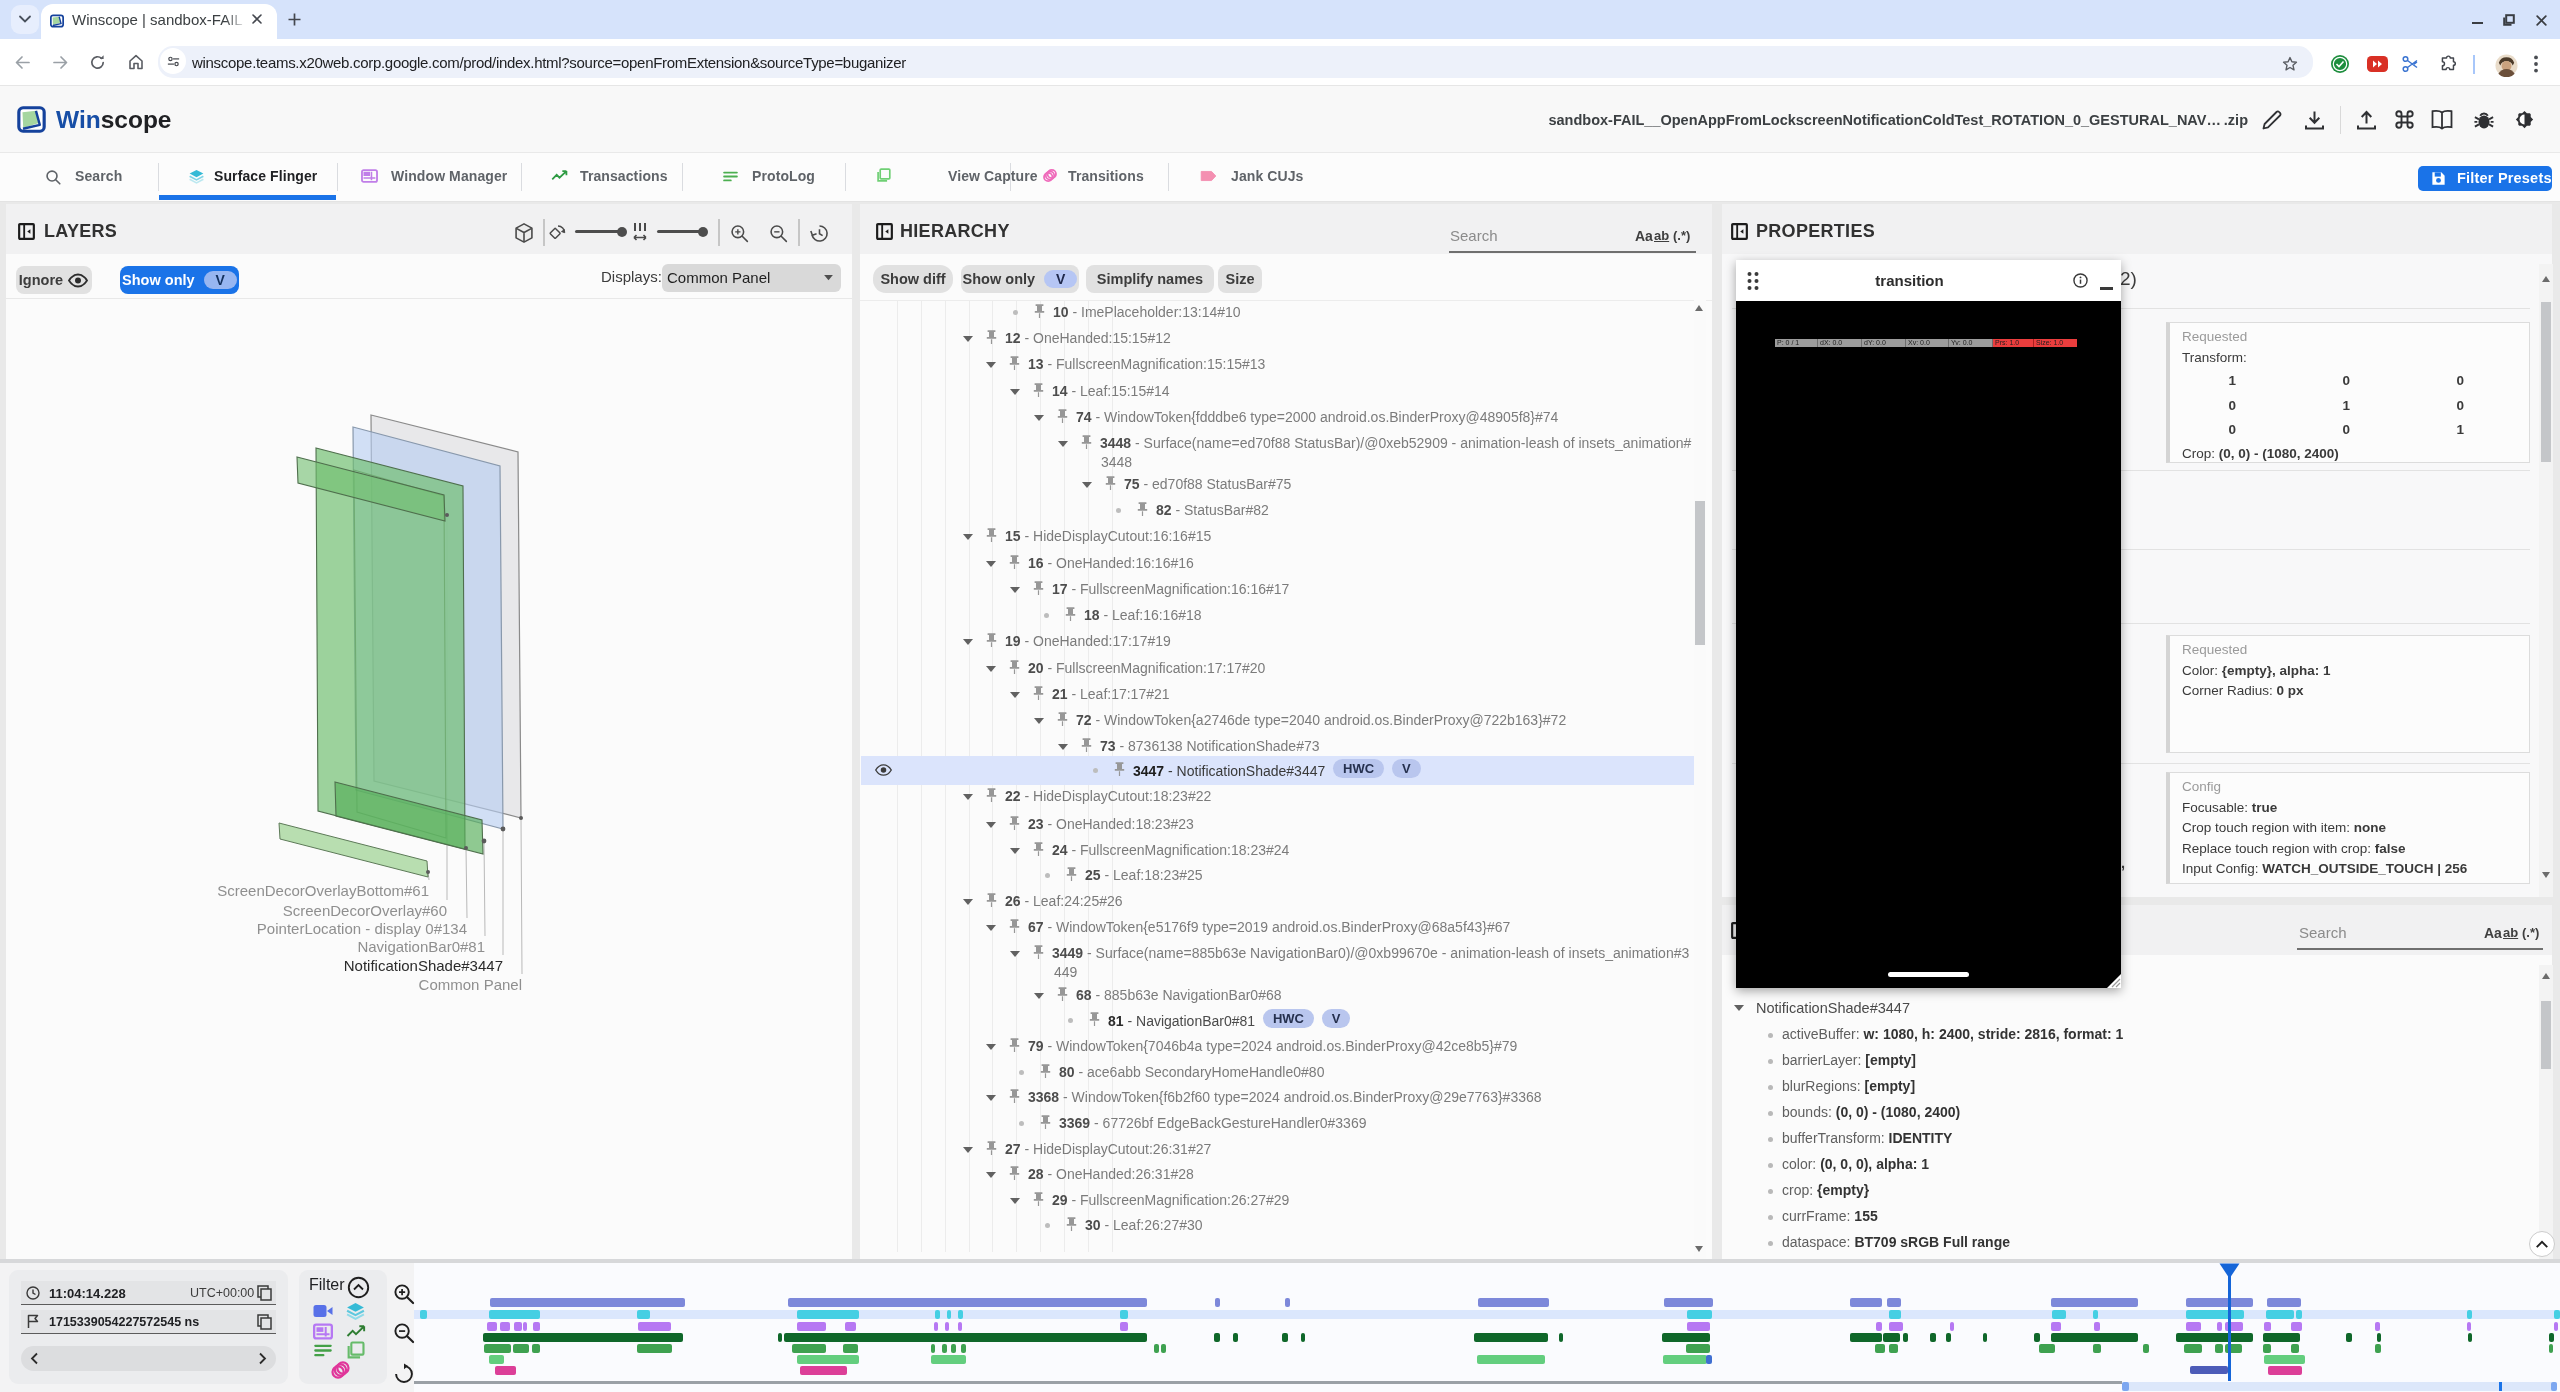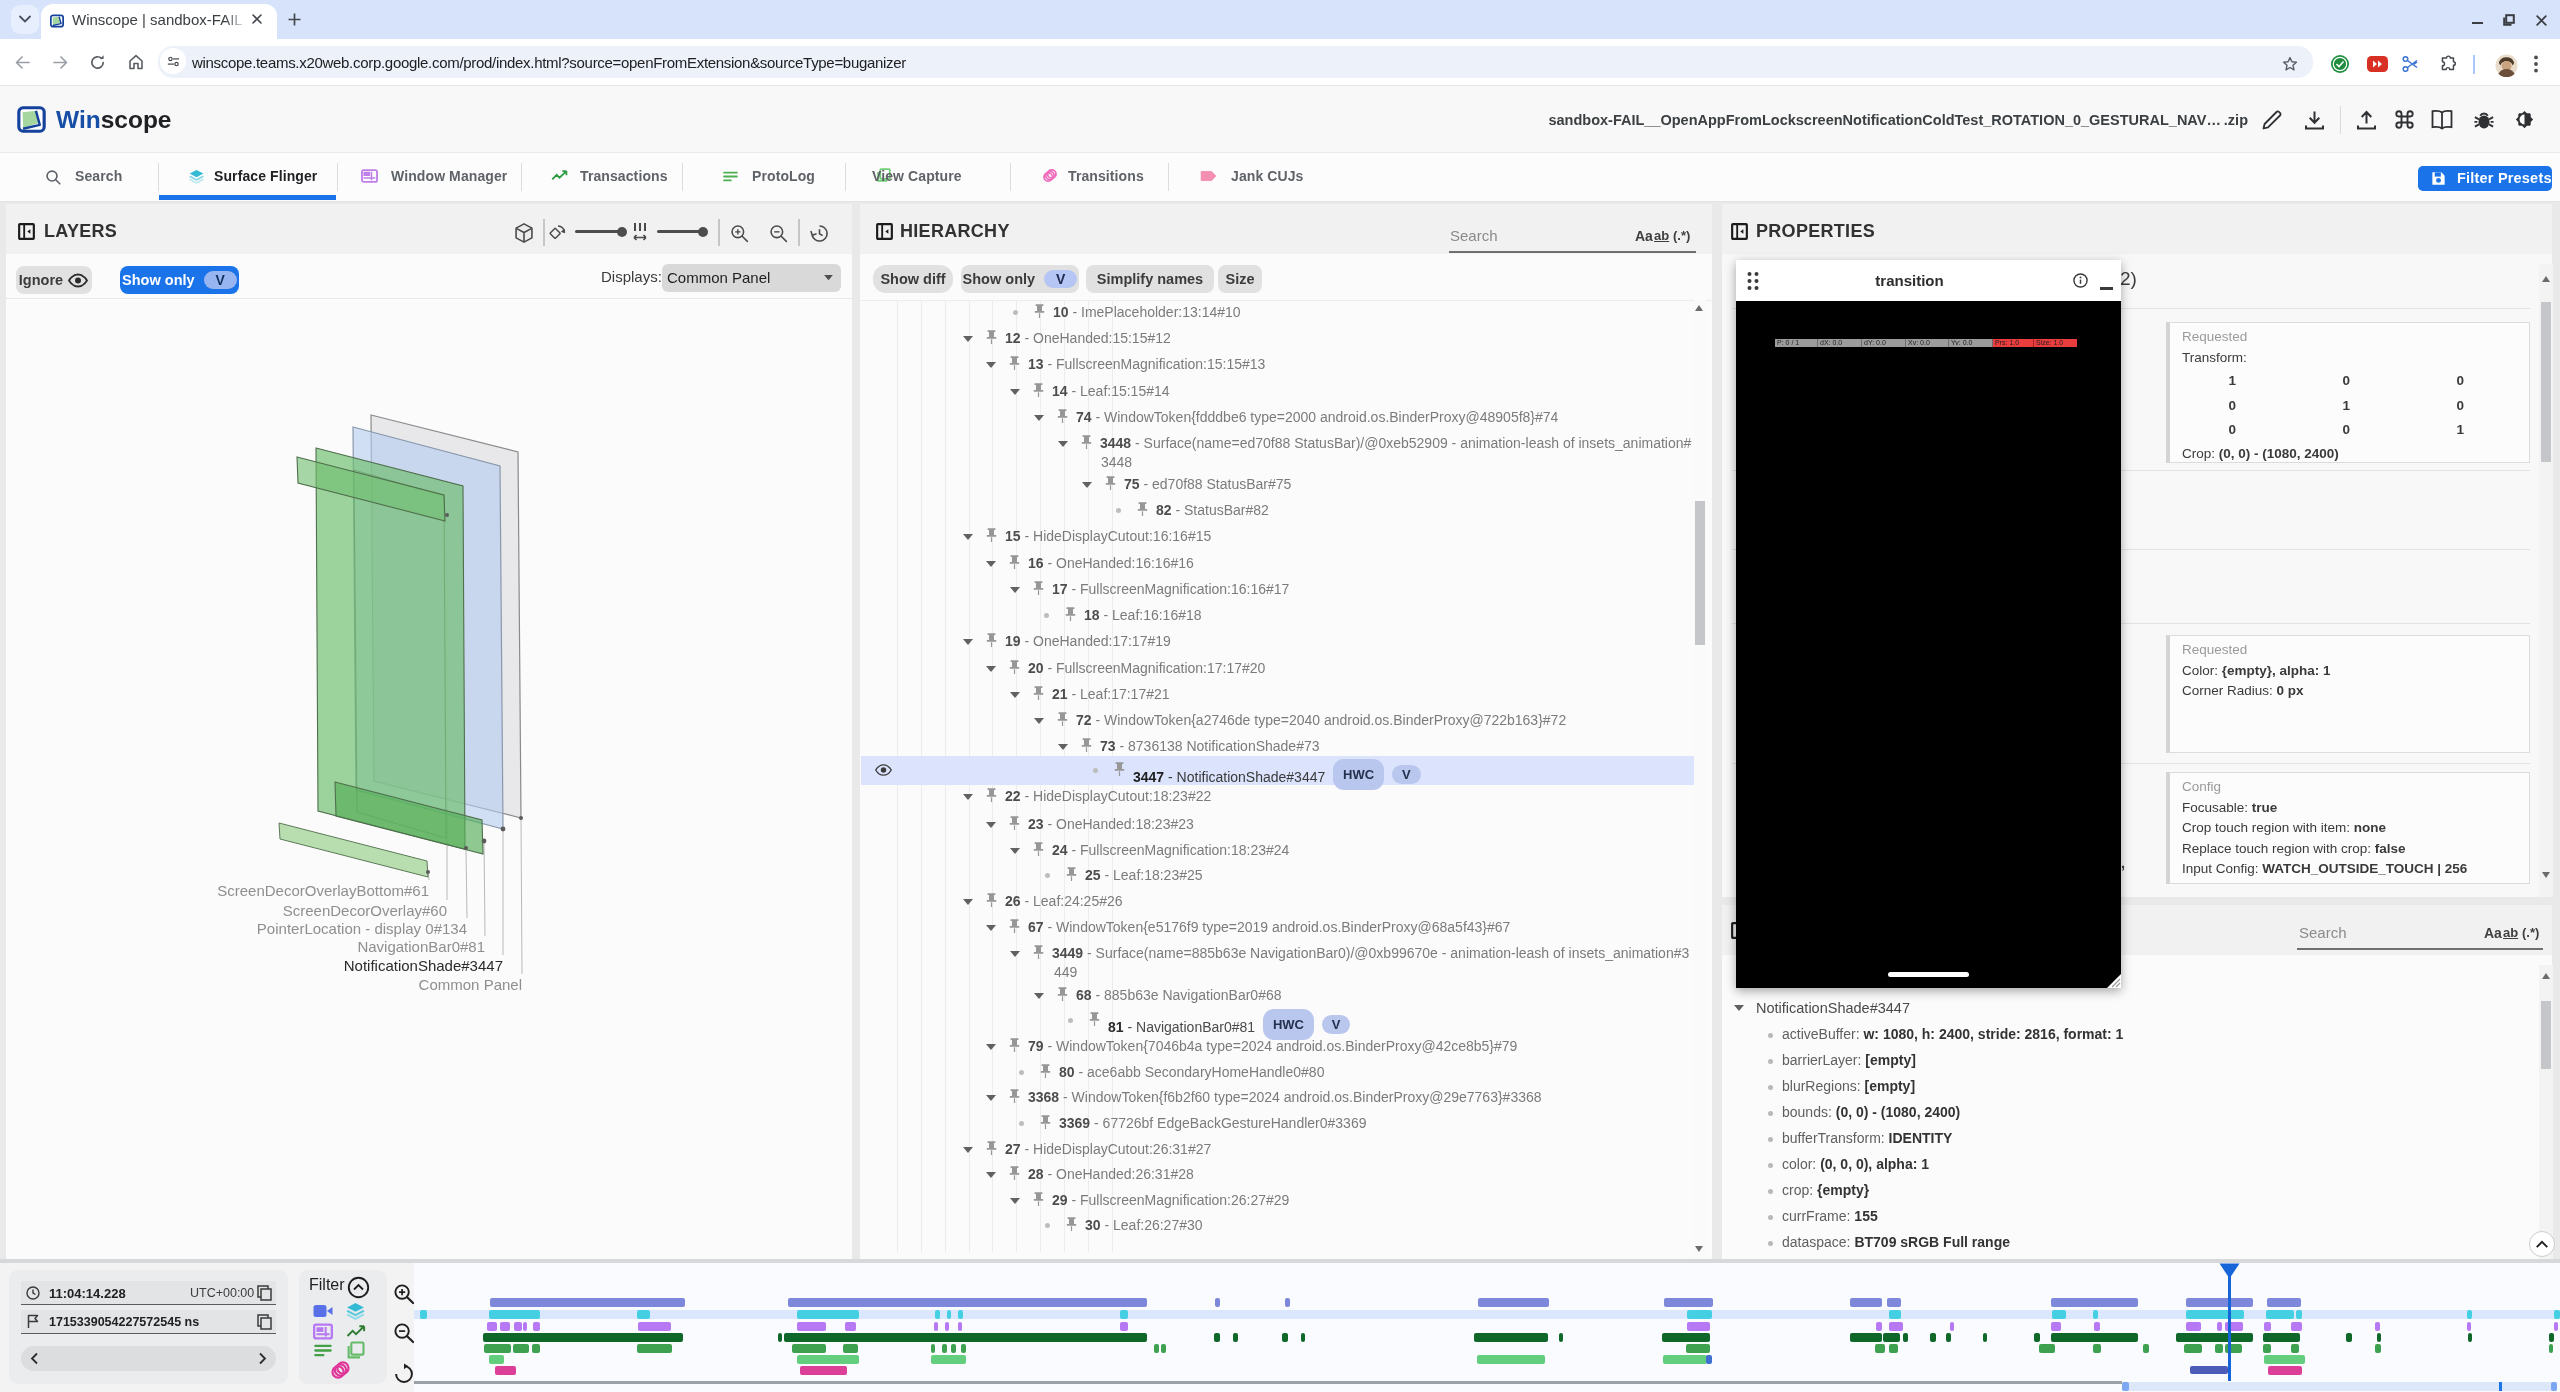--- a/index.html
+++ b/index.html
@@ -23,21 +23,21 @@
 .phead { position:absolute; left:0; top:0; right:0; height:50px; background:#f1f1f2; }
 .ptitle { position:absolute; left:44px; top:17px; font-size:18px; font-weight:bold; color:#313131; letter-spacing:.3px; }
 .chip { position:absolute; height:28px; border-radius:8px; background:#e1e1e1; color:#3c3c3c; font-size:14.5px; font-weight:bold; display:flex; align-items:center; justify-content:center; }
 .vpill { display:inline-block; background:#b6c6f4; border-radius:11px; font-size:14px; font-weight:bold; color:#202a4c; padding:1px 12px; margin-left:9px; }
 
 .trow { position:absolute; white-space:nowrap; font-size:14px; color:#7b7b7b; }
 .trow b { color:#4d4d4d; font-weight:bold; }
 .tarrow { position:absolute; width:0; height:0; border-left:5.5px solid transparent; border-right:5.5px solid transparent; border-top:6.5px solid #616161; }
 .tdot { position:absolute; width:5px; height:5px; border-radius:50%; background:#bdbdbd; }
 .guide { position:absolute; width:1px; background:#ececec; }
-.hchip { display:inline-block; background:#b9c6ee; color:#25304e; border-radius:11px; font-size:13px; font-weight:bold; padding:8px 10px; position:relative; top:-3px; }
+.hchip { display:inline-block; background:#b9c6ee; color:#25304e; border-radius:11px; font-size:13px; font-weight:bold; padding:2px 10px; position:relative; top:-3px; }
 
 .sbtrack { position:absolute; width:14px; background:#f6f6f6; }
 .sbthumb { position:absolute; width:10px; left:2px; background:#c4c6c9; border-radius:0px; }
 .sbarrow { position:absolute; width:0; height:0; left:3px; }
 .up { border-left:4px solid transparent; border-right:4px solid transparent; border-bottom:6px solid #6b6b6b; }
 .down { border-left:4px solid transparent; border-right:4px solid transparent; border-top:6px solid #6b6b6b; }
 
 .pcard { position:absolute; left:444px; width:364px; background:#fcfcfc; border:1px solid #dcdcdc; border-left:4px solid #d4d4d4; font-size:13.5px; color:#3a3a3a; padding:4px 12px 8px; line-height:20.5px; }
 .pcard .lab { color:#9a9a9a; }
 .psep { position:absolute; left:1732px; width:798px; height:1px; background:#e2e2e2; }
@@ -215,21 +215,21 @@
   <div class="navdiv" style="left:682px;"></div>
   <svg class="abs" style="left:723px;top:171px" width="15" height="11" viewBox="0 0 27 19">
       <path d="M2 2.5 H25 M2 9.5 H25 M2 16.5 H14" stroke="#4caf50" stroke-width="3.4" stroke-linecap="round"></path>
     </svg>
   <div class="navtab" style="left:752px;">ProtoLog</div>
   <div class="navdiv" style="left:845px;"></div>
   <svg class="abs" style="left:876px;top:168px" width="15" height="15" viewBox="0 0 25 25">
       <rect x="7" y="2" width="16" height="16" rx="1.5" fill="none" stroke="#6fcf74" stroke-width="2.8"></rect>
       <path d="M3.5 6.5 V21.5 H18.5" fill="none" stroke="#6fcf74" stroke-width="2.8"></path>
     </svg>
-  <div class="navtab" style="left:872px;text-align:right;">View Capture</div>
+  <div class="navtab" style="left:948px;text-align:right;">View Capture</div>
   <div class="navdiv" style="left:1010px;"></div>
   <svg class="abs" style="left:1042px;top:168px" width="16" height="15" viewBox="0 0 26 25">
       <circle cx="10" cy="15" r="7" fill="none" stroke="#ef6bbb" stroke-width="3"></circle>
       <circle cx="13" cy="12.5" r="7" fill="none" stroke="#ef6bbb" stroke-width="3"></circle>
       <circle cx="16" cy="10" r="7" fill="none" stroke="#ef6bbb" stroke-width="3"></circle>
     </svg>
   <div class="navtab" style="left:1068px;">Transitions</div>
   <div class="navdiv" style="left:1168px;"></div>
   <svg class="abs" style="left:1200px;top:170px" width="17" height="12" viewBox="0 0 28 19">
       <path d="M2 2 H19 L26 9.5 L19 17 H2 Z" fill="#f48fb1" stroke="#f48fb1" stroke-width="1.5" stroke-linejoin="round"></path>

